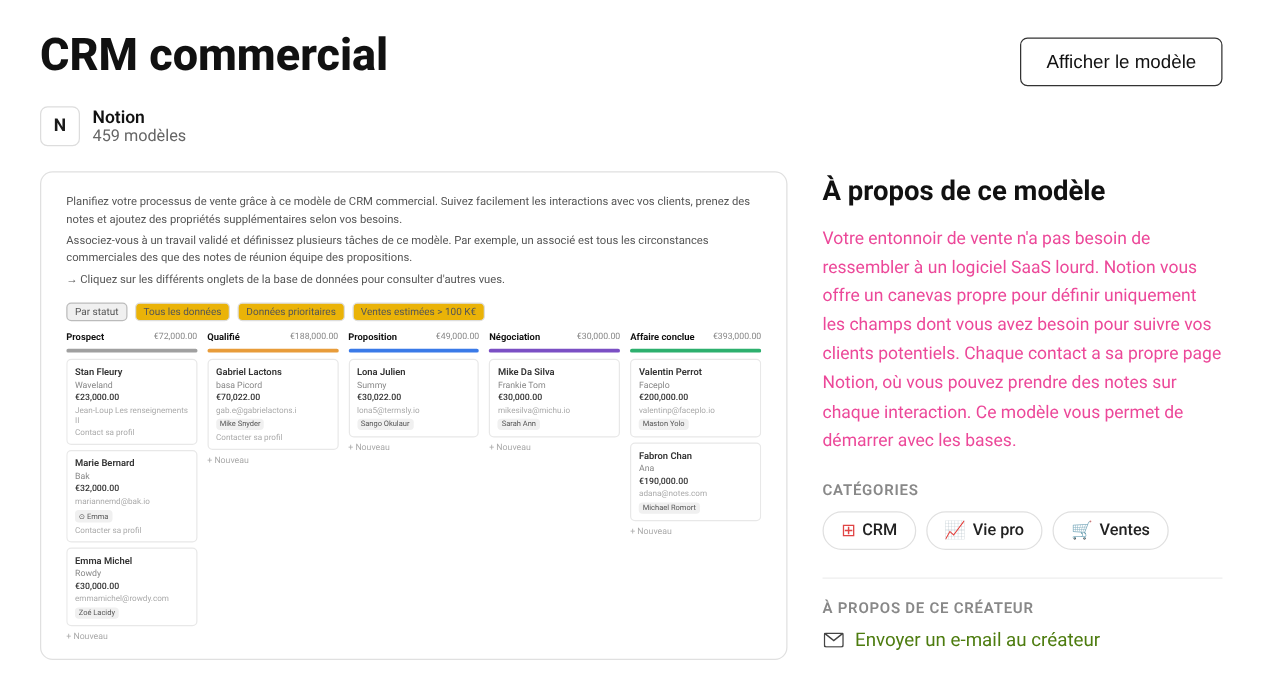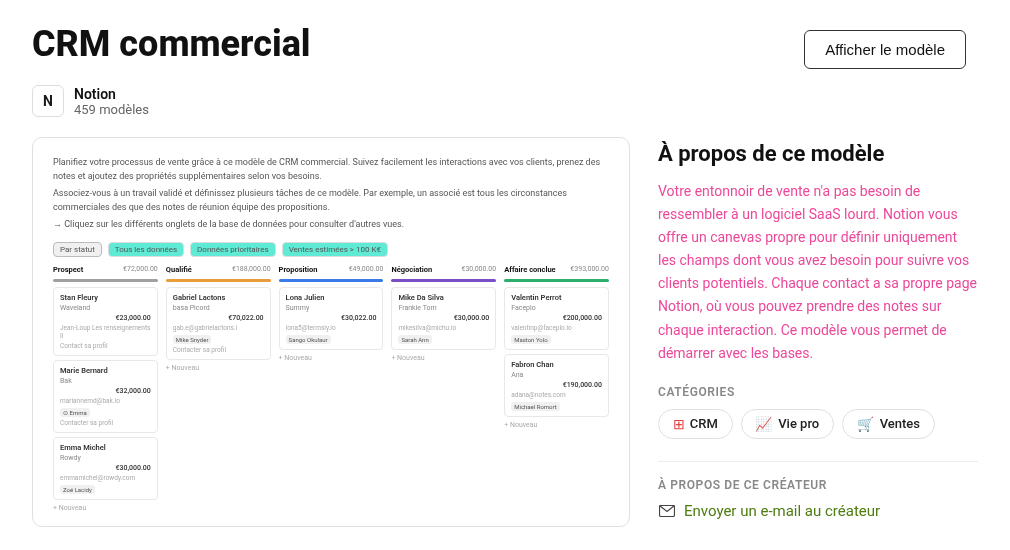--- a/index.html
+++ b/index.html
@@ -7,21 +7,21 @@
       font-family: -apple-system, BlinkMacSystemFont, 'Segoe UI', Roboto, sans-serif;
       background: #fff;
       color: #1a1a1a;
       width: 1010px;
       min-height: 550px;
       overflow: hidden;
     }
 
     
     .header {
-      padding: 24px 44px 16px 32px;
+      padding: 24px 32px 16px 32px;
       display: flex;
       align-items: flex-start;
       justify-content: space-between;
     }
     .header-left h1 {
       font-size: 36px;
       font-weight: 800;
       color: #111;
       line-height: 1.15;
     }
@@ -124,21 +124,21 @@
       gap: 6px;
       margin-bottom: 8px;
       font-size: 8px;
     }
     .k-tab {
       padding: 2px 6px;
       border: 1px solid #ddd;
       border-radius: 4px;
       font-size: 8px;
       color: #555;
-      background: #5eead4;
+      background: #eab308;
     }
     .k-tab.active {
       background: #f0f0f0;
       border-color: #bbb;
     }
     .kanban-board {
       display: flex;
       gap: 8px;
       overflow: hidden;
     }
@@ -175,21 +175,21 @@
       border: 1px solid #e8e8e8;
       border-radius: 4px;
       padding: 5px 6px;
       margin-bottom: 4px;
       font-size: 7px;
       color: #333;
       background: #fff;
     }
     .k-card .name { font-weight: 600; font-size: 7.5px; margin-bottom: 2px; }
     .k-card .sub { color: #888; margin-bottom: 2px; }
-    .k-card .amount { font-weight: 500; color: #333; margin-bottom: 2px; text-align: right; }
+    .k-card .amount { font-weight: 500; color: #333; margin-bottom: 2px; }
     .k-card .email { color: #aaa; font-size: 6.5px; margin-bottom: 2px; }
     .k-card .tag {
       display: inline-block;
       background: #f0f0f0;
       border-radius: 3px;
       padding: 1px 3px;
       font-size: 6px;
       color: #555;
       margin-top: 1px;
     }

